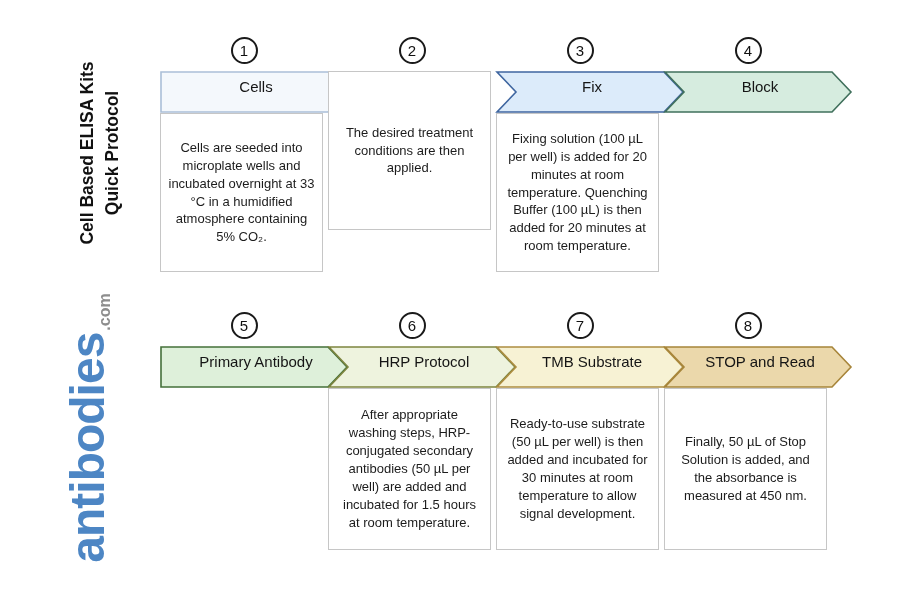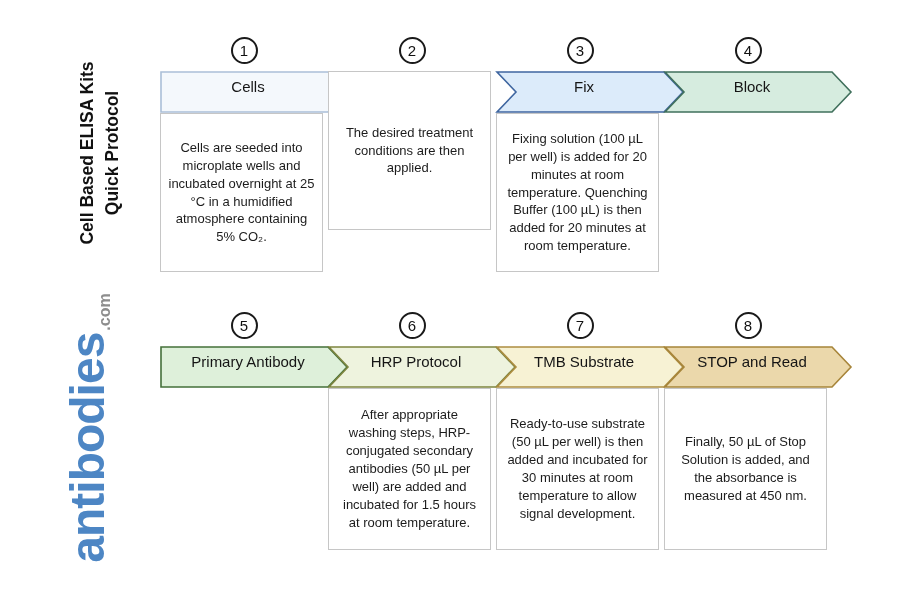--- a/index.html
+++ b/index.html
@@ -22,21 +22,21 @@
   .row.second{margin-top:40px;}
   .col{position:relative;width:168px;flex:0 0 168px;}
   .z1{z-index:1}.z2{z-index:2}.z3{z-index:3}.z4{z-index:4}
 
   .badge{width:27px;height:27px;border:2px solid #1a1a1a;border-radius:50%;
          background:#fff;margin:0 auto 7px auto;display:flex;align-items:center;
          justify-content:center;font-size:15px;color:#111;box-sizing:border-box;}
 
   .arrowwrap{position:relative;height:42px;}
   .arrowwrap svg{position:absolute;left:0;top:0;overflow:visible;}
-  .arrowlabel{position:absolute;left:8px;top:0;width:160px;height:30px;display:flex;
+  .arrowlabel{position:absolute;left:16px;top:0;width:160px;height:30px;display:flex;
               align-items:center;justify-content:center;font-size:15px;color:#151515;}
 
   .descbox{background:#fff;border:1.5px solid #c6c6c6;width:163px;box-sizing:border-box;
            margin-top:0;display:flex;align-items:center;justify-content:center;
            text-align:center;padding:8px 7px;}
   .row.first .descbox{height:159px;}
   .row.second .descbox{height:162px;}
   .descbox p{margin:0;font-size:13px;line-height:1.38;color:#1c1c1c;}
 </style>
 </head>
@@ -62,21 +62,21 @@
         <div class="badge">
           <span>1</span>
         </div>
         <div class="arrowwrap">
           <svg width="190" height="42" viewBox="0 0 190 42">
             <path d="M1,1 L168,1 L187,21 L168,41 L1,41 Z" stroke-width="1.6" fill="#f4f8fc" stroke="#aabfd8"></path>
           </svg>
           <div class="arrowlabel">Cells</div>
         </div>
         <div class="descbox">
-          <p>Cells are seeded into microplate wells and incubated overnight at 25 °C in a humidified atmosphere containing 5% CO₂.</p>
+          <p>Cells are seeded into microplate wells and incubated overnight at 33 °C in a humidified atmosphere containing 5% CO₂.</p>
         </div>
       </div>
 
       <div class="col z2">
         <div class="badge">
           <span>2</span>
         </div>
         <div class="descbox">
           <p>The desired treatment conditions are then applied.</p>
         </div>

